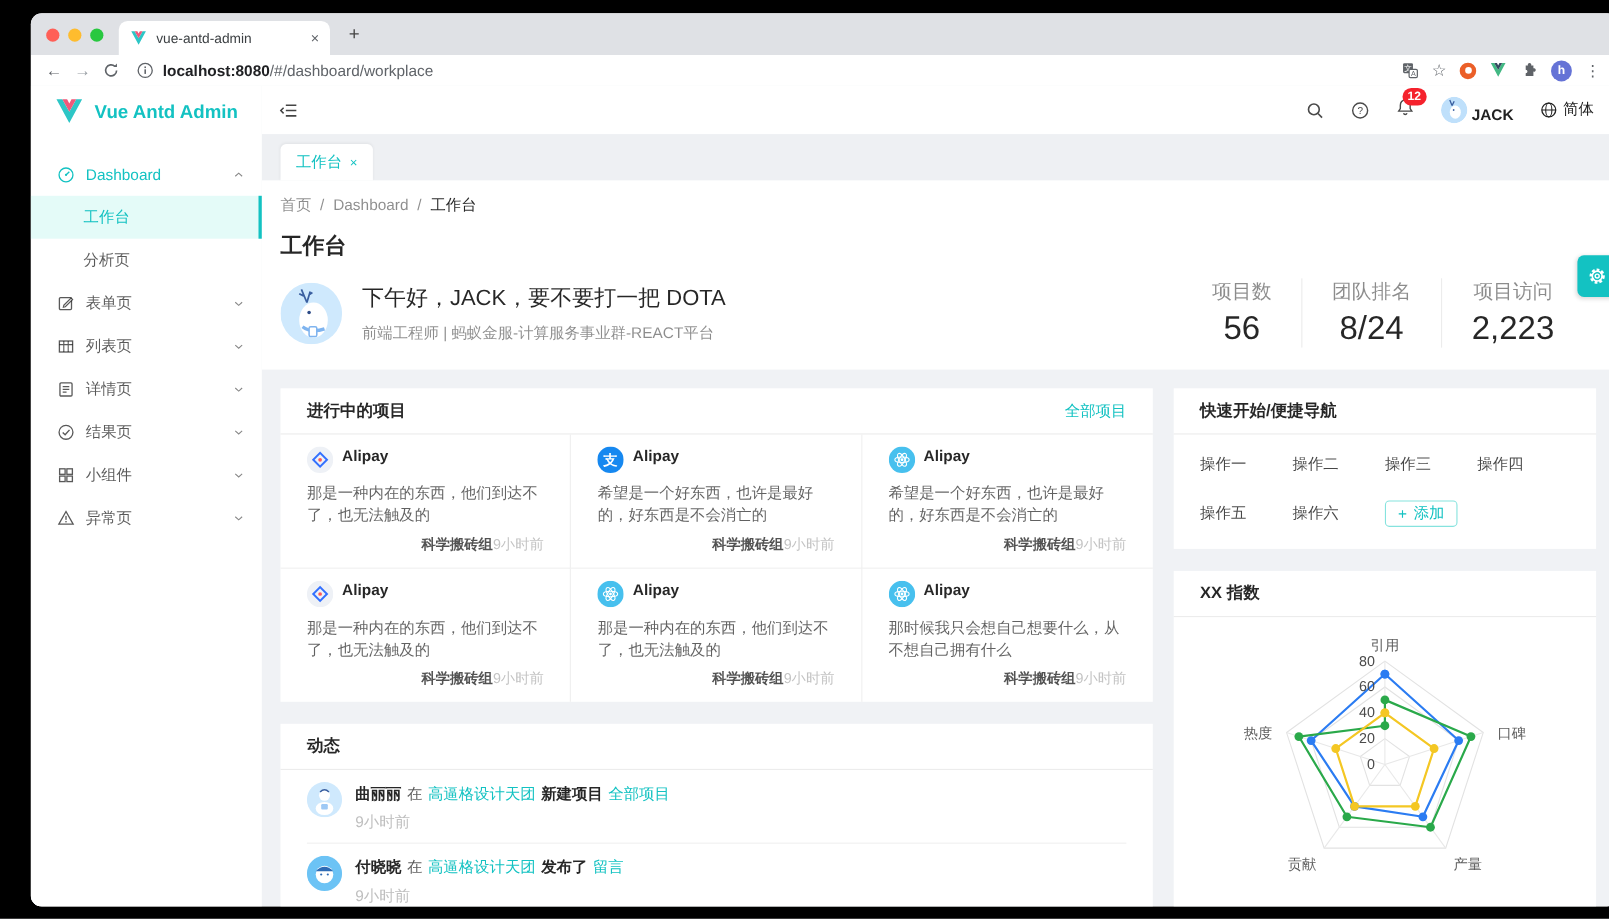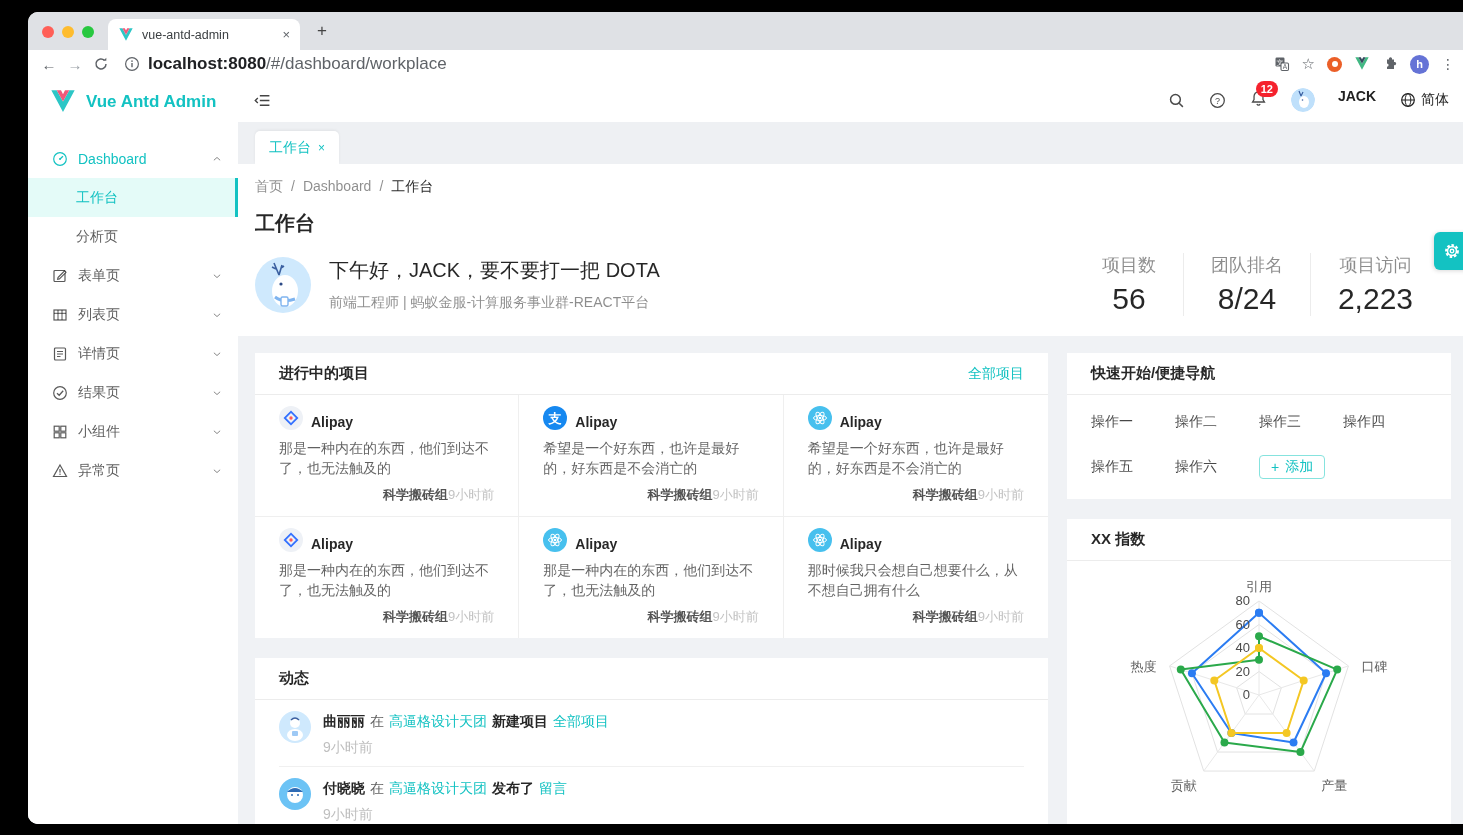--- a/index.html
+++ b/index.html
@@ -13,21 +13,21 @@
   .light{width:12px;height:12px;border-radius:50%;}
   .light.red{background:#ff5f57;}.light.yellow{background:#febc2e;}.light.green{background:#28c840;}
   .btab{height:31px;width:192px;background:#fff;border-radius:8px 8px 0 0;display:flex;align-items:center;padding:0 10px;gap:8px;}
   .btab-title{font-size:12.5px;color:#3c4043;flex:1;white-space:nowrap;overflow:hidden;}
   .btab-close{color:#5f6368;font-size:13px;}
   .newtab{align-self:center;margin-left:10px;color:#444;font-size:17px;width:24px;text-align:center;}
   .toolbar{height:28px;background:#fff;display:flex;align-items:center;padding:0 8px;}
   .navbtn{width:26px;text-align:center;color:#5f6368;font-size:15px;}
   .navbtn.fwd{color:#9aa0a6;}
   .urlbox{display:flex;align-items:center;gap:8px;margin-left:10px;flex:1;}
-  .url{font-size:17px;}
+  .url{font-size:14px;}
   .url .host{color:#202124;font-weight:600;}
   .url .path{color:#5f6368;}
   .tb-right{display:flex;align-items:center;gap:12px;padding-right:8px;}
   .star{color:#5f6368;font-size:15px;}
   .kebab{color:#5f6368;font-size:14px;letter-spacing:0;}
   .prof{width:19px;height:19px;border-radius:50%;background:#6573d6;color:#fff;font-size:11px;display:flex;align-items:center;justify-content:center;font-weight:600;}
   .ext-orange{width:15px;height:15px;border-radius:50%;background:#eb5f28;position:relative;}
   .ext-orange::after{content:"";position:absolute;left:4.5px;top:4.5px;width:6px;height:6px;border-radius:50%;background:#fff;}
 
   
@@ -41,21 +41,21 @@
   .m-item.top-active{color:#13c2c2;}
   .m-sub{padding-left:48px;height:39px;display:flex;align-items:center;font-size:14px;color:rgba(0,0,0,.65);cursor:pointer;}
   .m-sub.active{background:#e4fbf8;color:#13c2c2;border-right:3px solid #13c2c2;}
   .mi{width:16px;height:16px;flex:none;}
 
   .main{flex:1;display:flex;flex-direction:column;position:relative;overflow:hidden;}
   .hdr{height:44px;background:#fff;display:flex;align-items:center;padding:0 22px 0 16px;flex:none;}
   .hdr-right{margin-left:auto;display:flex;align-items:center;gap:24px;color:#4a4a4a;}
   .bell-wrap{position:relative;}
   .badge{position:absolute;top:-9px;right:-11px;background:#f5222d;color:#fff;font-size:11px;border-radius:9px;padding:0 5px;height:16px;line-height:16px;font-weight:600;}
-  .hdr-user{display:flex;align-items:flex-start;gap:23px;font-size:14px;font-weight:600;color:#222;}
+  .hdr-user{display:flex;align-items:flex-end;gap:4px;font-size:14px;font-weight:600;color:#222;}
   .mini-av{width:24px;height:24px;border-radius:50%;}
   .lang{display:flex;align-items:center;gap:5px;font-size:14px;color:#222;}
 
   .tabbar{height:42px;background:#eef0f3;display:flex;align-items:flex-end;padding-left:17px;flex:none;}
   .ptab{height:33px;background:#fff;border-radius:5px 5px 0 0;display:flex;align-items:center;gap:7px;padding:0 14px;color:#13c2c2;font-size:14px;box-shadow:0 -1px 3px rgba(0,0,0,.06);}
   .ptab-close{font-size:12px;color:#13c2c2;}
 
   .phead{background:#fff;padding:14px 20px 20px 17px;flex:none;}
   .crumb{font-size:14px;color:rgba(0,0,0,.45);display:flex;gap:8px;}
   .crumb .cur{color:rgba(0,0,0,.85);}
@@ -76,21 +76,21 @@
   .col-r{width:384px;flex:none;}
   .card{background:#fff;}
   .card-hd{display:flex;align-items:center;justify-content:space-between;padding:11px 24px;border-bottom:1px solid #ececec;}
   .card-title{font-size:15px;font-weight:600;color:rgba(0,0,0,.85);}
   .link-all{font-size:14px;color:#13c2c2;cursor:pointer;}
 
   .pgrid{display:grid;grid-template-columns:repeat(3,1fr);}
   .pcell{padding:11px 24px 12px;border-right:1px solid #efefef;border-bottom:1px solid #efefef;cursor:pointer;}
   .pcell:nth-child(3n){border-right:none;}
   .pcell:nth-child(n+4){border-bottom:none;}
-  .pc-top{display:flex;align-items:flex-end;gap:8px;height:24px;}
+  .pc-top{display:flex;align-items:flex-start;gap:8px;height:24px;}
   .picon{width:24px;height:24px;flex:none;}
   .pc-name{font-size:14px;font-weight:600;color:rgba(0,0,0,.85);}
   .pc-desc{margin-top:8px;font-size:14px;line-height:20px;height:40px;overflow:hidden;color:rgba(0,0,0,.62);}
   .pc-foot{display:flex;justify-content:flex-end;margin-top:8px;font-size:13px;}
   .pc-group{color:rgba(0,0,0,.68);font-weight:600;}
   .pc-time{color:#c3c3c3;}
 
   .feed{margin-top:20px;}
   .f-body{padding:0 24px;}
   .feed-item{display:flex;gap:12px;padding:11px 0 9px;border-bottom:1px solid #f0f0f0;}

